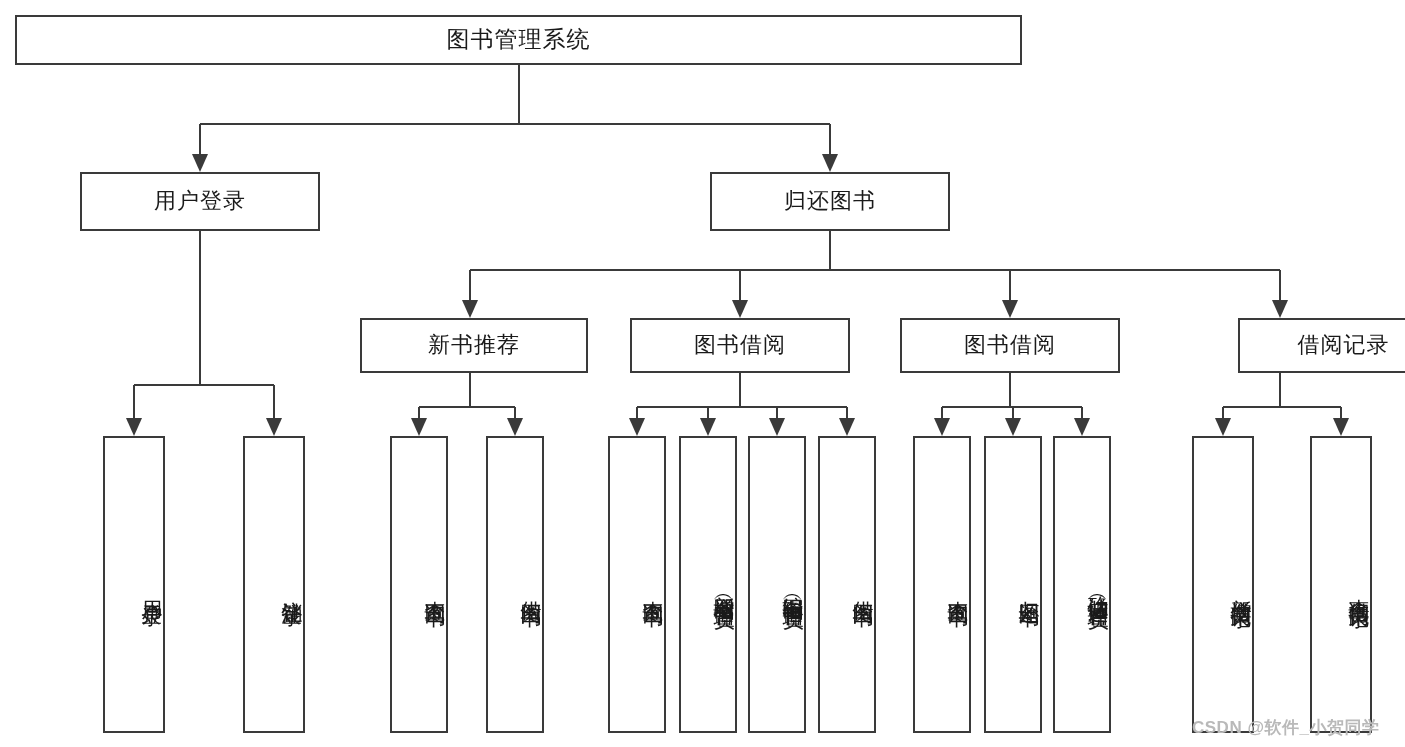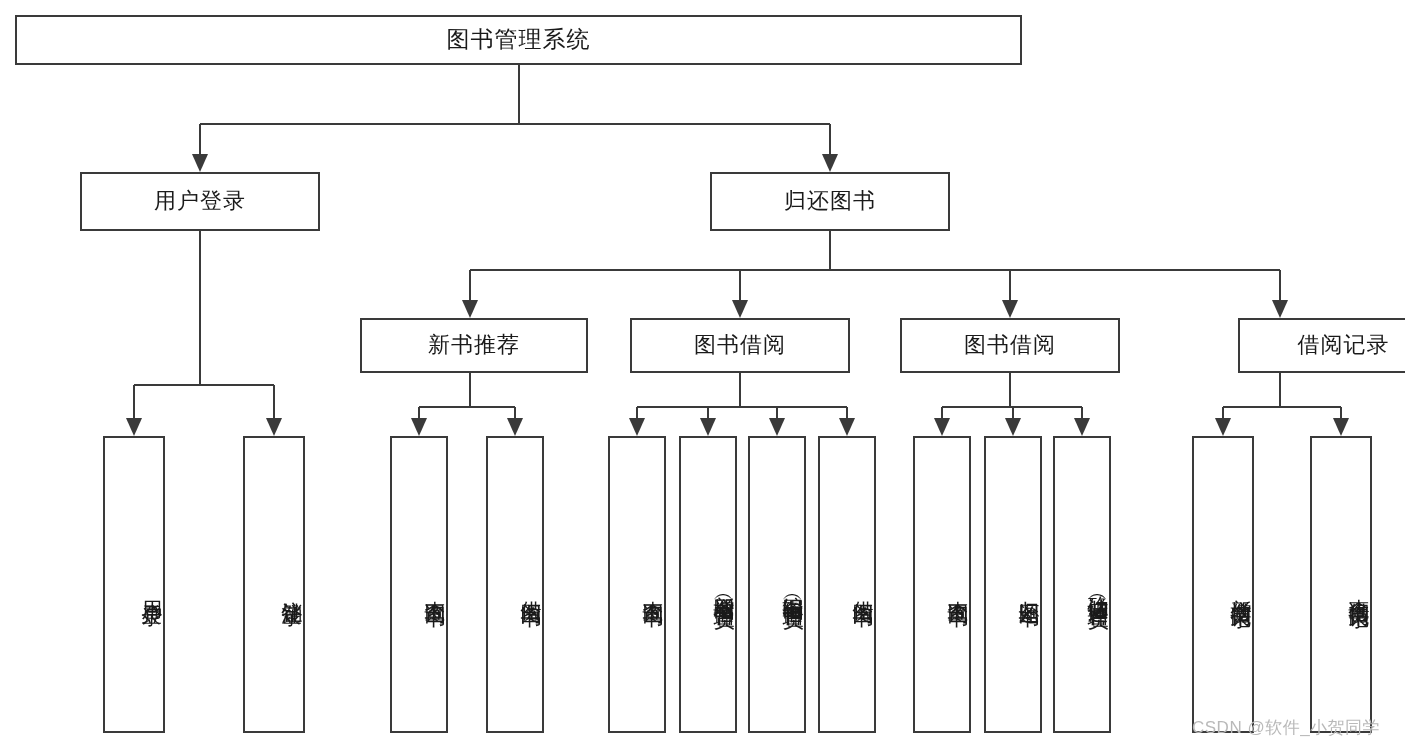--- a/index.html
+++ b/index.html
@@ -194,14 +194,14 @@
       <div class="node vert" style="left: 1053px; top: 436px; width: 58px; height: 297px;">
         <span class="vtext">确认归还（管理员）</span>
       </div>
       <div class="node vert" style="left: 1192px; top: 436px; width: 62px; height: 297px;">
         <span class="vtext">新增借阅记录</span>
       </div>
       <div class="node vert" style="left: 1310px; top: 436px; width: 62px; height: 297px;">
         <span class="vtext">查询借阅记录</span>
       </div>
     </div>
-  <div id="watermark" style="left: 1192px; top: 716px; color: rgb(185, 185, 185);">CSDN @软件_小贺同学</div>
+  <div id="watermark" style="left: 1192px; top: 716px; color: rgb(185, 185, 185); font-weight: bold;">CSDN @软件_小贺同学</div>
 </div>
 
 </body></html>

